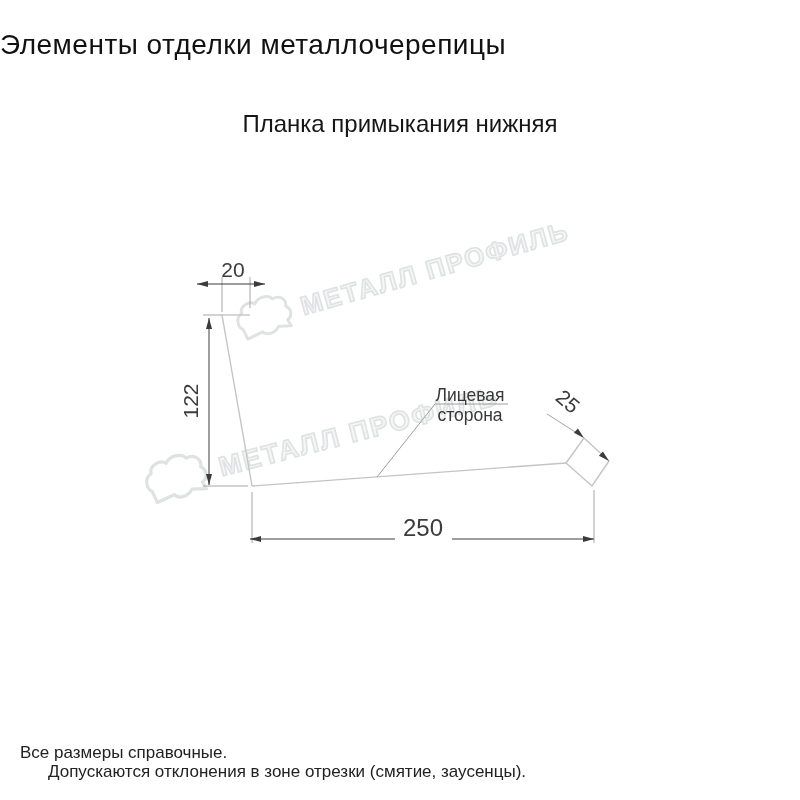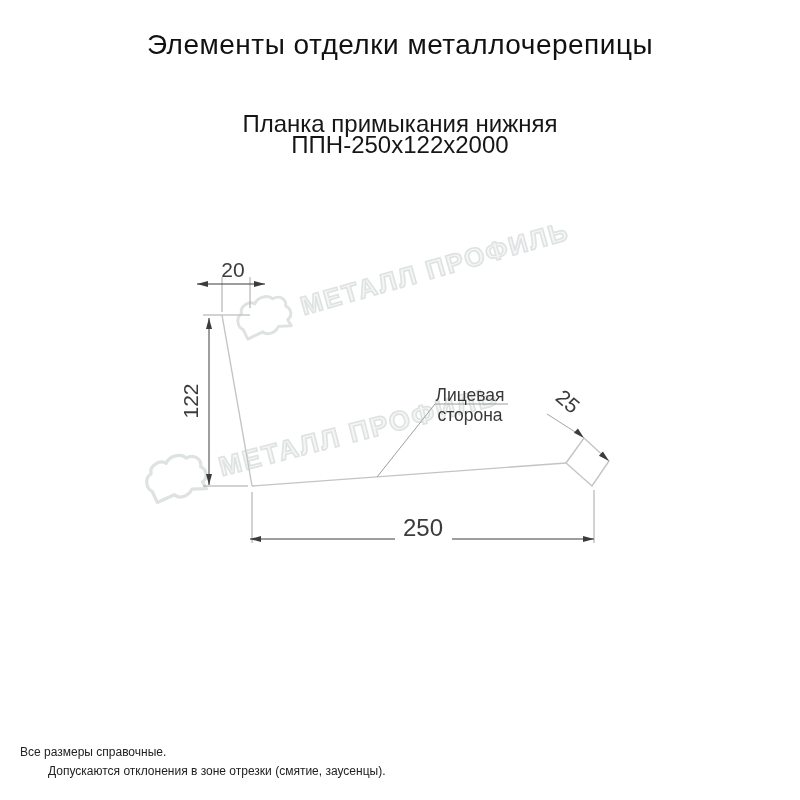--- a/index.html
+++ b/index.html
@@ -1,24 +1,24 @@
 <!DOCTYPE html>
 <html><head>
 <meta charset="utf-8">
 <style>
   html,body{margin:0;padding:0;background:#ffffff;}
   #page{position:relative;width:800px;height:800px;background:#ffffff;overflow:hidden;
         font-family:"Liberation Sans", sans-serif;}
-  .title{position:absolute;left:0;top:29px;width:800px;text-align:center;
+  .title{position:absolute;left:0;top:29px;width:800px;text-align:left;
          font-size:28px;color:#111;letter-spacing:0.5px;}
   .sub1{position:absolute;left:0;top:110px;width:800px;text-align:center;
         font-size:24px;color:#161616;}
   .sub2{position:absolute;left:0;top:131px;width:800px;text-align:center;
         font-size:24px;color:#161616;}
-  .footer{position:absolute;left:20px;color:#222;font-size:12px;line-height:19px;}
+  .footer{position:absolute;left:20px;color:#222;font-size:17px;line-height:19px;}
   .f1{top:743px;} .f2{top:762px;margin-left:28px;}
   .wm{position:absolute;display:flex;align-items:center;z-index:1;
       transform-origin:0 50%;pointer-events:none;}
   .wm .wm-text{font-weight:bold;white-space:nowrap;letter-spacing:2px;
       color:#f4f6f6;-webkit-text-stroke:1.6px #dfe2e2;}
   .wm1{left:234px;top:302px;transform:rotate(-16deg);}
   .wm1 .wm-text{font-size:26px;}
   .wm2{left:140px;top:462px;transform:rotate(-14.5deg);}
   .wm2 .wm-text{font-size:27px;}
   .wm svg{margin-right:8px;}
@@ -39,21 +39,20 @@
 
   <div class="wm wm2">
     <svg width="74" height="52" viewBox="0 0 64 48">
       <path d="M 8,30 C 3,26 4,16 11,14 C 11,6 22,3 27,8 C 31,2 43,2 46,8 C 54,6 60,12 57,19 C 62,23 61,31 55,33 L 57,40 L 44,37 C 39,43 30,43 27,38 L 10,41 Z" fill="none" stroke="#dfe2e2" stroke-width="3" stroke-linejoin="round"></path>
     </svg>
     <span class="wm-text">МЕТАЛЛ ПРОФИЛЬ</span>
   </div>
 
   <div class="title">Элементы отделки металлочерепицы</div>
   <div class="sub1">Планка примыкания нижняя</div>
-  <div class="sub2">ППН-250х122х2000</div>
 
   <svg id="diagram" width="800" height="800" viewBox="0 0 800 800">
 
     <g stroke="#c4c4c4" stroke-width="1.4" fill="none">
       <line x1="222" y1="315" x2="250" y2="315"></line>
       <line x1="222" y1="315" x2="252" y2="486"></line>
       <line x1="252" y1="486" x2="566" y2="463"></line>
       <polygon points="584,438 609,461 592,486 566,463"></polygon>
     </g>
 

